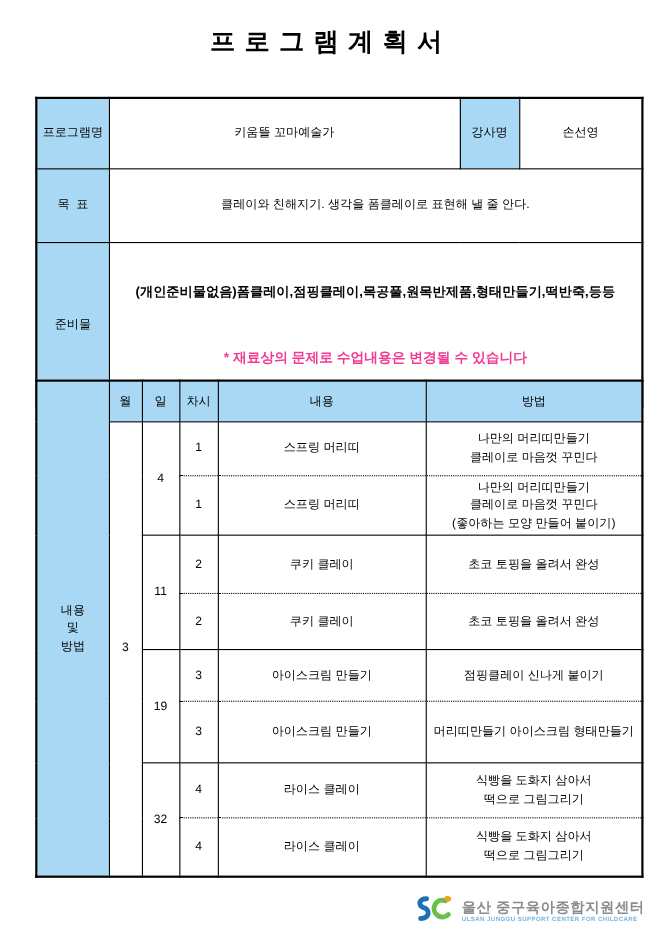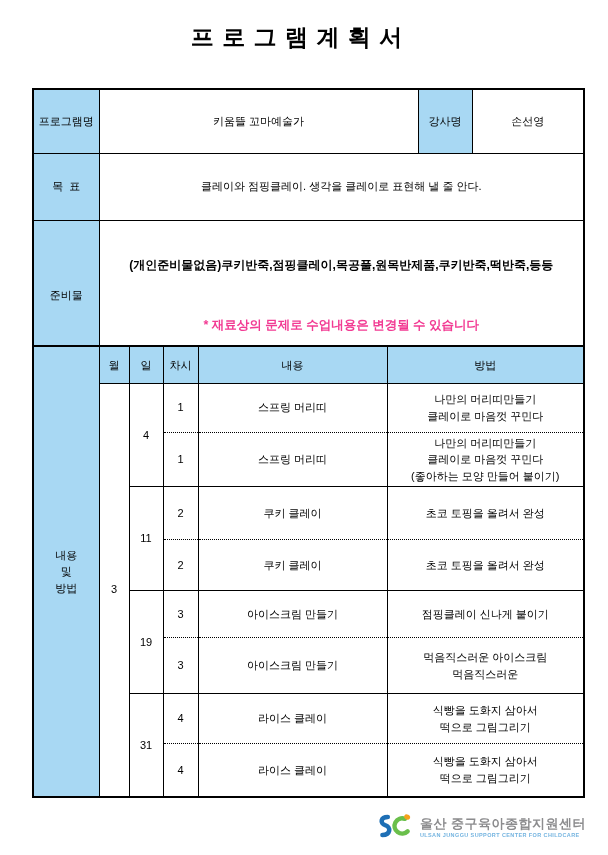--- a/index.html
+++ b/index.html
@@ -44,26 +44,26 @@
       </colgroup>
     <tbody>
     <tr style="height:64px">
       <td class="hd">프로그램명</td>
       <td class="strong">키움뜰 꼬마예술가</td>
       <td class="hd">강사명</td>
       <td class="strong">손선영</td>
     </tr>
     <tr style="height:67px">
       <td class="hd">목  표</td>
-      <td class="val" colspan="3">클레이와 점핑클레이. 생각을 클레이로 표현해 낼 줄 안다.</td>
+      <td class="val" colspan="3">클레이와 친해지기. 생각을 폼클레이로 표현해 낼 줄 안다.</td>
     </tr>
     <tr style="height:65px">
       <td class="hd">준비물</td>
       <td colspan="3">
-        <div class="mat">(개인준비물없음)쿠키반죽,점핑클레이,목공풀,원목반제품,쿠키반죽,떡반죽,등등</div>
+        <div class="mat">(개인준비물없음)폼클레이,점핑클레이,목공풀,원목반제품,형태만들기,떡반죽,등등</div>
         <div class="notice">* 재료상의 문제로 수업내용은 변경될 수 있습니다</div>
       </td>
     </tr>
     </tbody>
   </table>
 
   <table class="tbl sched">
     <colgroup>
         <col style="width:66px">
         <col style="width:30px">
@@ -111,24 +111,24 @@
     </tr>
     <tr style="height:47px">
       <td class="num" rowspan="2">19</td>
       <td class="num db">3</td>
       <td class="db">아이스크림 만들기</td>
       <td class="db">점핑클레이 신나게 붙이기</td>
     </tr>
     <tr style="height:56px">
       <td class="num dt">3</td>
       <td class="dt">아이스크림 만들기</td>
-      <td class="dt">먹음직스러운 아이스크림 먹음직스러운</td>
+      <td class="dt">머리띠만들기 아이스크림 형태만들기</td>
     </tr>
     <tr style="height:50px">
-      <td class="num" rowspan="2">31</td>
+      <td class="num" rowspan="2">32</td>
       <td class="num db">4</td>
       <td class="db">라이스 클레이</td>
       <td class="db">식빵을 도화지 삼아서
 떡으로 그림그리기</td>
     </tr>
     <tr style="height:53px">
       <td class="num dt">4</td>
       <td class="dt">라이스 클레이</td>
       <td class="dt">식빵을 도화지 삼아서
 떡으로 그림그리기</td>

